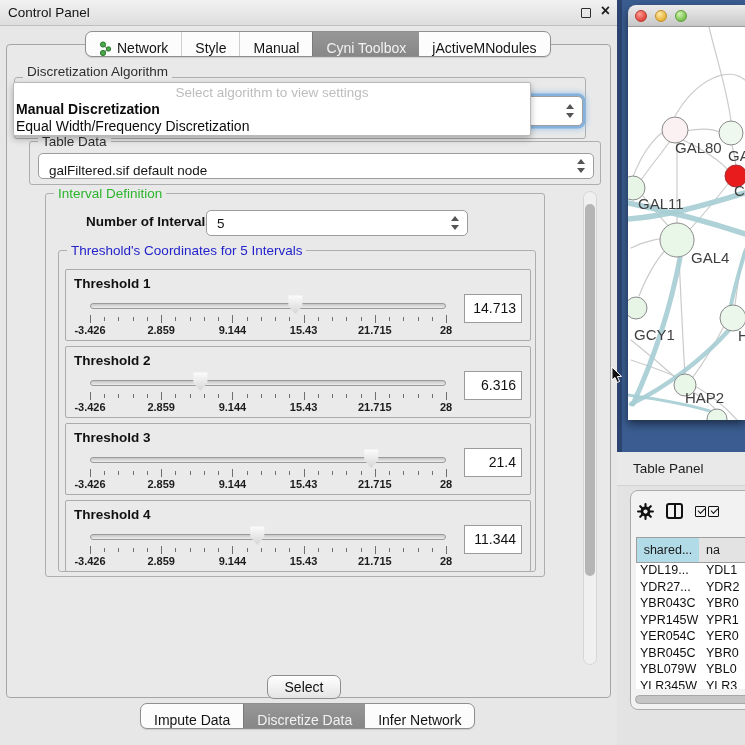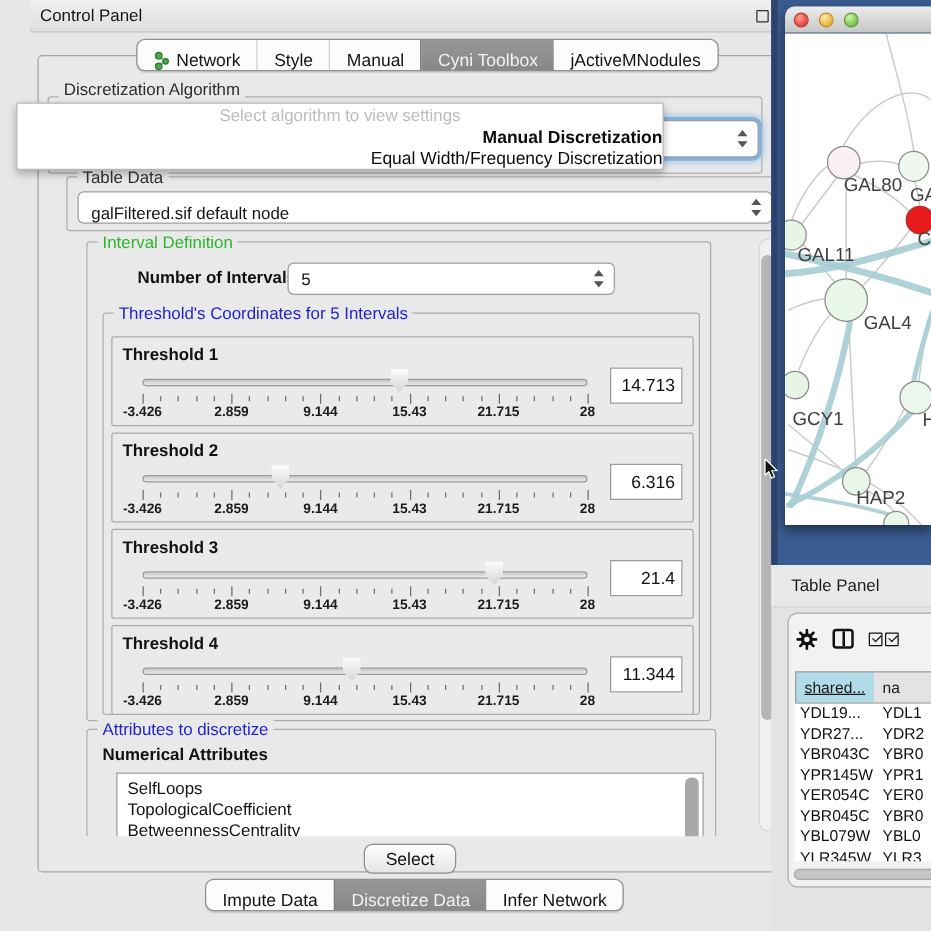--- a/index.html
+++ b/index.html
@@ -1,21 +1,21 @@
 <!DOCTYPE html>
 <html><head>
 <meta charset="utf-8">
 <style>
   * { box-sizing: border-box; margin:0; padding:0; }
   html,body { width:745px; height:745px; }
   body { font-family:"Liberation Sans",sans-serif; }
   #root { position:relative; width:745px; height:745px; background:#e7e7e7; overflow:hidden; }
 
   
-  .cp { position:absolute; left:0; top:0; width:617px; height:611px; background:#e7e7e7;margin-left:24px; }
+  .cp { position:absolute; left:0; top:0; width:617px; height:611px; background:#e7e7e7; }
   .cp-titlebar { position:absolute; left:0; top:0; width:617px; height:26px;
      background:linear-gradient(#f1f1f1,#dedede); border-bottom:1px solid #c0c0c0; }
   .cp-title { position:absolute; left:8px; top:5px; font-size:13.5px; color:#141414; }
   .float-ico { position:absolute; right:26px; top:8px; width:10px; height:10px; border:1.7px solid #2e2e2e; border-radius:1px; }
   .close-ico { position:absolute; right:7px; top:2px; font-size:16px; font-weight:bold; color:#1d1d1d; }
 
   
   .seg { position:absolute; display:inline-flex; border:1px solid #8f8f8f; border-radius:7px;
      overflow:hidden; background:#fcfcfc; height:26px; z-index:20; box-shadow:0 1px 1px rgba(0,0,0,.12); }
   .seg .tab { display:flex; align-items:center; gap:5px; padding:16px 13px; font-size:14px; color:#141414;
@@ -43,21 +43,21 @@
   .combo .stepper .up { position:absolute; top:0; left:0; width:0; height:0;
      border-left:4.5px solid transparent; border-right:4.5px solid transparent; border-bottom:5px solid #555; }
   .combo .stepper .dn { position:absolute; bottom:0; left:0; width:0; height:0;
      border-left:4.5px solid transparent; border-right:4.5px solid transparent; border-top:5px solid #555; }
   .combo.focus { box-shadow:0 0 0 2.5px #85b2dd, 0 0 6px 3px #9cc2e5; }
 
   
   .popup { position:absolute; left:13px; top:82px; width:518px; height:54px; background:#ffffff;
      border:1px solid #b9b9b9; border-radius:2px; box-shadow:0 3px 7px rgba(0,0,0,.28); z-index:30; }
   .popup .prompt { height:18px; text-align:center; font-size:13.5px; color:#bcbcbc; padding-top:2px; }
-  .popup .opt { height:17px; font-size:14px; color:#0c0c0c; padding-left:2px; line-height:17px;text-align:right; }
+  .popup .opt { height:17px; font-size:14px; color:#0c0c0c; padding-left:2px; line-height:17px; }
   .popup .opt.b { font-weight:bold; }
 
   
   .scrollpane { position:absolute; left:8px; top:144px; width:586px; height:480px; overflow:hidden; }
   .vsb-track { position:absolute; left:568px; top:2px; width:14px; height:474px;
      background:#f0f0f0; border:1px solid #d6d6d6; border-radius:7px; }
   .vsb-thumb { position:absolute; left:1px; top:12px; width:10px; height:372px; background:#b5b5b5; border-radius:5px; }
 
   
   .th-panel { position:absolute; left:6px; width:466px; height:72px; background:#eaeaea;
@@ -106,21 +106,21 @@
   .tp-box { position:absolute; left:13px; top:490px; width:130px; height:220px; background:#f2f2f2;
      border:1px solid #ababab; border-radius:8px; }
   .tp-toolbar { position:absolute; left:6px; top:6px; height:28px; display:flex; align-items:center; gap:12px; }
   .split-ico { width:17px; height:16px; border:2px solid #111; border-radius:3px; position:relative; }
   .split-ico::after { content:""; position:absolute; left:5.5px; top:0; width:2px; height:12px; background:#111; }
   .cb-ico { width:11px; height:11px; border:1.6px solid #111; border-radius:1px; position:relative; }
   .cb-ico::after { content:""; position:absolute; left:1.5px; top:1.5px; width:6px; height:3px;
      border-left:1.6px solid #111; border-bottom:1.6px solid #111; transform:rotate(-45deg); }
   .tp-colhead { position:absolute; top:46px; height:26px; font-size:12.5px; color:#1a1a1a;
      display:flex; align-items:center; justify-content:center; border:1px solid #9e9e9e; }
-  .col1 { left:5px; width:64px; background:#b2dbe8;text-decoration:underline; }
+  .col1 { left:5px; width:64px; background:#b2dbe8; }
   .col2 { left:68px; width:70px; background:#e3e3e3; border-left:none; justify-content:flex-start; padding-left:7px;}
   .tp-rows { position:absolute; left:5px; top:72px; width:133px; height:126px; overflow:hidden; background:#fff; }
   .tp-row { display:flex; height:16.5px; font-size:12.5px; color:#101010; }
   .tp-row .c1 { width:63px; padding-left:4px; }
   .tp-row .c2 { width:70px; padding-left:7px; }
   .tp-hsb { position:absolute; left:4px; top:204px; width:124px; height:9px; background:#c5c5c5;
      border:1px solid #a7a7a7; border-radius:5px; }
 
   .cursor { position:absolute; left:611px; top:367px; z-index:50; }
 
@@ -372,32 +372,20 @@
                     <span style="left: 60%;">15.43</span>
                     <span style="left: 80%;">21.715</span>
                     <span style="left: 100%;">28</span>
                   </div>
     <div class="th-value">11.344</div>
   </div>
 </div>
           </div>
         </div>
 
-        <div class="group" style="left:30px; top:394px; width:504px; height:150px; background:#e9e9e9;">
-          <span class="gtitle blue">Attributes to discretize</span>
-          <span class="lbl" style="left:12px; top:12px;">Numerical Attributes</span>
-          <div class="attr-list">
-            <div id="attr-host" style="padding-top:3px;">
-                <div class="attr-item">SelfLoops</div>
-                <div class="attr-item">TopologicalCoefficient</div>
-                <div class="attr-item">BetweennessCentrality</div>
-              </div>
-            <div class="attr-vsb"></div>
-          </div>
-        </div>
 
         <div class="vsb-track">
           <div class="vsb-thumb"></div>
         </div>
       </div>
 
       <div class="apply-btn">Select</div>
     </div>
 
     <div class="seg" id="bottom-tabs">

